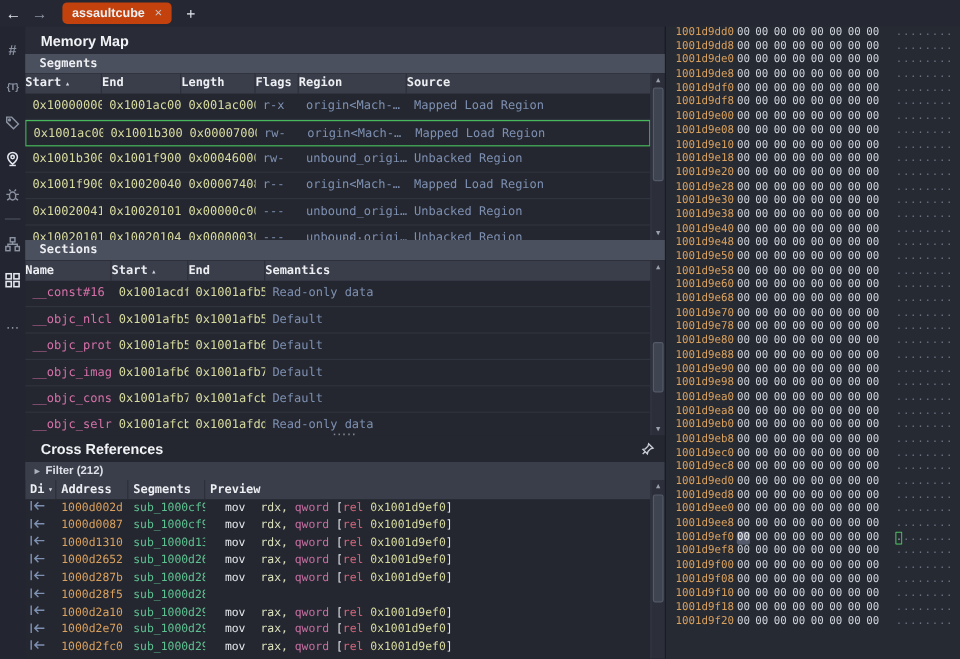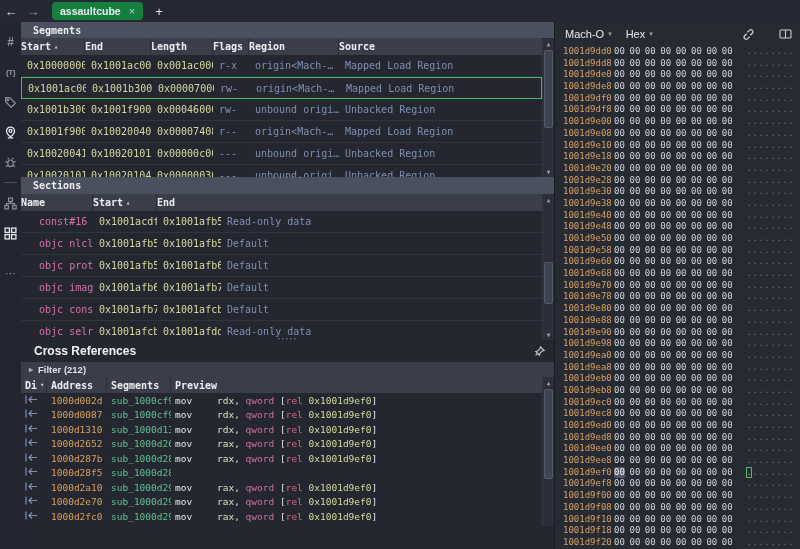--- a/index.html
+++ b/index.html
@@ -8,21 +8,21 @@
     background:#282b35; color:#e6e8ec;
     font-family:"Liberation Sans", sans-serif;
     font-size:11px; -webkit-font-smoothing:antialiased;
   }
   .app { width:800px; height:549px; display:flex; flex-direction:column; }
 
   
   .tabbar { height:22px; background:#252833; display:flex; align-items:center; flex:none; }
   .nav { width:22px; text-align:center; font-size:13px; color:#dfe3ea; cursor:default; }
   .nav.dim { color:#8b92a2; }
-  .tab { height:18px; margin-left:8px; padding:0 8px; background:#15803d; border-radius:4px;
+  .tab { height:18px; margin-left:8px; padding:0 8px; background:#c2410c; border-radius:4px;
          display:flex; align-items:center; gap:8px; }
   .tab .tlabel { font-weight:bold; font-size:10.5px; color:#eef0f4; }
   .tab .close { color:#c6cad3; font-size:11px; }
   .newtab { margin-left:12px; font-size:13px; color:#dfe3ea; }
 
   
   .mainrow { flex:1; display:flex; min-height:0; }
 
   
   .sidebar { width:21px; background:#232631; flex:none; display:flex; flex-direction:column;
@@ -80,21 +80,21 @@
   .t-blue { color:#7e90b2; }
   .t-pink { color:#d671aa; }
   .t-orange { color:#d9a05e; }
   .t-green { color:#5fc292; }
   .t-white { color:#e4e7ec; }
   .op-reg { color:#dbe0bd; }
   .op-kw { color:#c96fa4; }
   .op-rel { color:#d5677f; }
   .op-tgt { color:#d7da9f;margin-top:29px; }
   .op-pl { color:#e4e7ec; }
-  .mnem { display:inline-block; width:42px; }
+  .mnem { display:inline-block; width:42px;text-align:center; }
 
   
   .xref-title { height:22px; display:flex; align-items:center; padding:0 8px 0 13px;
                 font-weight:bold; font-size:12px; color:#f0f2f5; position:relative; flex:none; }
   .xref-title .spacer { flex:1; }
   .filterbar { height:15px; background:#3a3e4b; display:flex; align-items:center; gap:5px;
                padding-left:8px; font-size:9.5px; font-weight:bold; color:#dfe2e8; flex:none; }
   .filterbar .exp { font-size:8px; color:#aab0bc; }
 
   
@@ -177,20 +177,21 @@
           <rect x="1" y="1" width="4" height="4"></rect>
             <rect x="7" y="1" width="4" height="4"></rect>
           <rect x="1" y="7" width="4" height="4"></rect>
             <rect x="7" y="7" width="4" height="4"></rect>
         </svg>
       </div>
       <div class="sicon more">⋯</div>
     </div>
 
     <div class="leftstack">
+      <div class="panel-title">Memory Map</div>
 
       <div class="bar b-seg">
         <span>Segments</span>
       </div>
       <div class="tablewrap tw-seg">
         <div class="thead">
           <div class="th c-s0">
             <span>Start</span>
             <span class="sortglyph">▴</span>
           </div>
@@ -275,20 +276,23 @@
         <div class="thead">
           <div class="th c-n0">
               <span>Name</span>
             </div>
           <div class="th c-n1">
             <span>Start</span>
             <span class="sortglyph">▴</span>
           </div>
           <div class="th c-n2">
               <span>End</span>
+            </div>
+          <div class="th c-n3">
+              <span>Semantics</span>
             </div>
         </div>
         <div>
             <div class="trow">
               <div class="td c-n0 t-pink">__const#16</div>
               <div class="td c-n1 t-addr">0x1001acdf0</div>
               <div class="td c-n2 t-addr">0x1001afb50</div>
               <div class="td c-n3 t-blue">Read-only data</div>
             </div>
             <div class="trow">
@@ -434,43 +438,20 @@
             </div>
           </div>
         <div class="vscroll">
           <div class="sarrow up">▲</div>
           <div class="sthumb" style="top:12px; height:90px;"></div>
         </div>
       </div>
     </div>
 
     <div class="hexpane">
-      <div class="hexhead">
-        <div class="dropdown">
-          <span>Mach-O</span>
-          <span class="caret">▾</span>
-        </div>
-        <div class="dropdown">
-          <span>Hex</span>
-          <span class="caret">▾</span>
-        </div>
-        <span class="spacer"></span>
-        <span class="hicon" style="margin-right:10px;">
-          <svg width="13" height="13" viewBox="0 0 12 12" fill="none" stroke="currentColor" stroke-width="1.2">
-            <path d="M5 4 L6.8 2.2 a1.9 1.9 0 0 1 2.7 2.7 L7.7 6.7"></path>
-            <path d="M7 8 L5.2 9.8 a1.9 1.9 0 0 1 -2.7 -2.7 L4.3 5.3"></path>
-          </svg>
-        </span>
-        <span class="hicon">
-          <svg width="13" height="12" viewBox="0 0 13 12" fill="none" stroke="currentColor" stroke-width="1.1">
-            <rect x="1" y="2" width="11" height="8" rx="1"></rect>
-              <path d="M6.5 2 V10"></path>
-          </svg>
-        </span>
-      </div>
       <div class="hexrows">
           <div class="hrow">
             <div class="haddr">1001d9dd0</div>
             <div class="hbytes"><span class="hb">00</span><span class="hb">00</span><span class="hb">00</span><span class="hb">00</span><span class="hb">00</span><span class="hb">00</span><span class="hb">00</span><span class="hb">00</span></div>
             <div class="hascii"><span class="ac">.</span><span class="ac">.</span><span class="ac">.</span><span class="ac">.</span><span class="ac">.</span><span class="ac">.</span><span class="ac">.</span><span class="ac">.</span></div>
           </div>
           <div class="hrow">
             <div class="haddr">1001d9dd8</div>
             <div class="hbytes"><span class="hb">00</span><span class="hb">00</span><span class="hb">00</span><span class="hb">00</span><span class="hb">00</span><span class="hb">00</span><span class="hb">00</span><span class="hb">00</span></div>
             <div class="hascii"><span class="ac">.</span><span class="ac">.</span><span class="ac">.</span><span class="ac">.</span><span class="ac">.</span><span class="ac">.</span><span class="ac">.</span><span class="ac">.</span></div>

